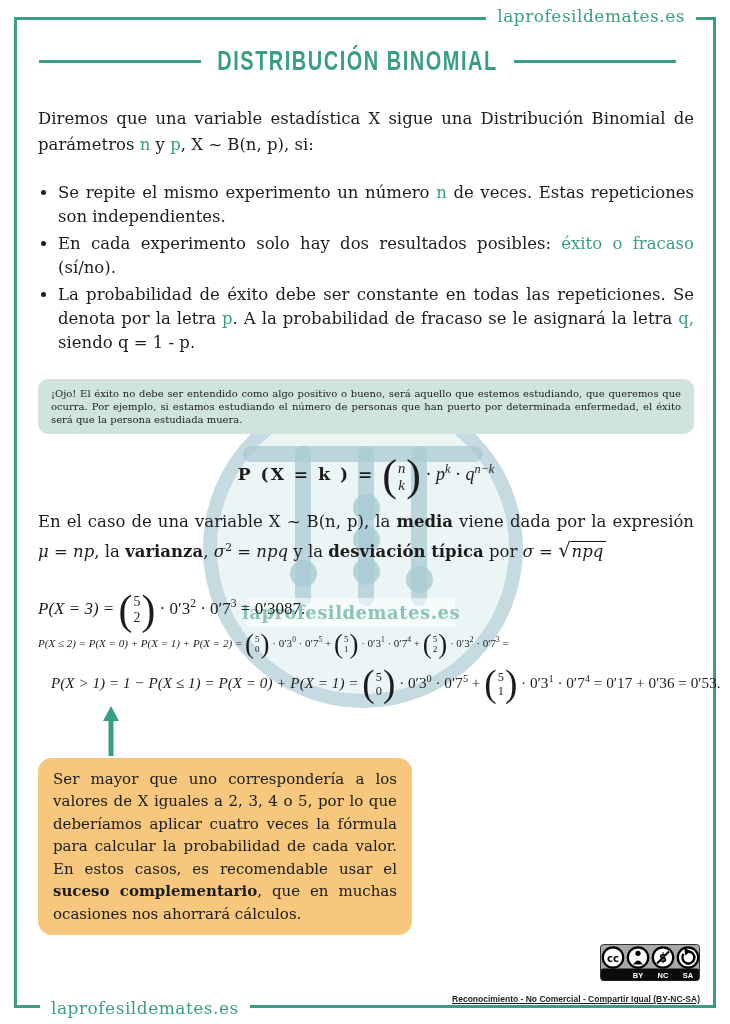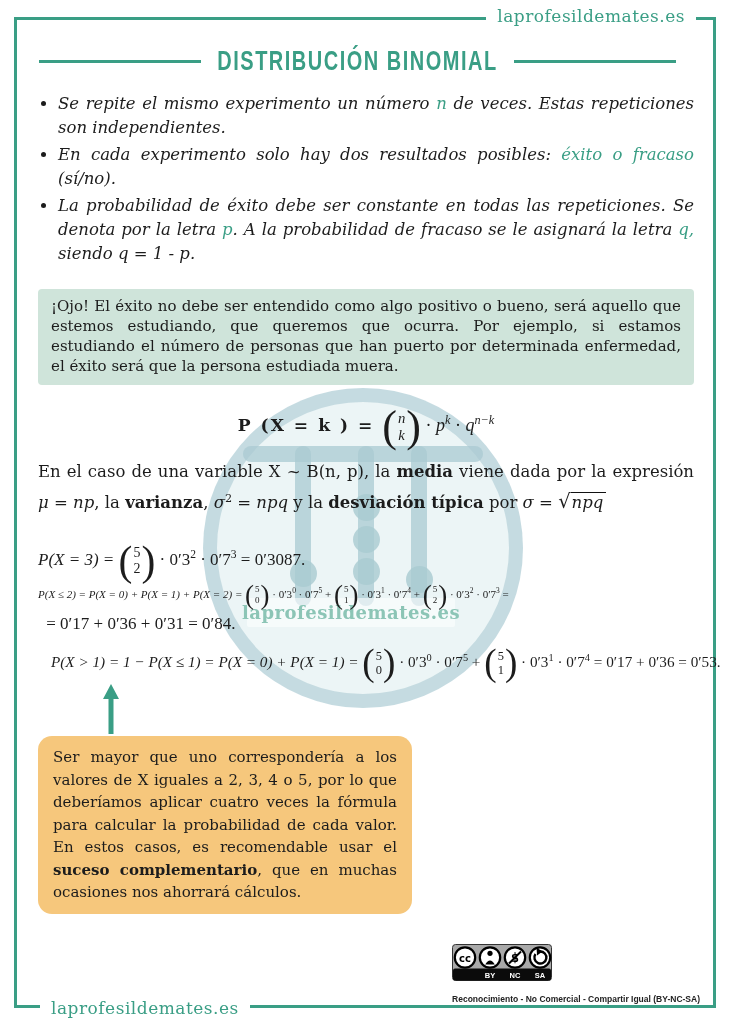--- a/index.html
+++ b/index.html
@@ -34,24 +34,24 @@
   .wm-vbar{width:16px;top:58px;height:160px;}
   .wm-bead{position:absolute;width:27px;height:27px;border-radius:50%;
            background:rgba(169,202,209,0.8);}
   .wm-band{position:absolute;left:44px;top:210px;width:208px;height:29px;
            background:rgba(255,255,255,0.55);display:flex;align-items:center;
            justify-content:center;color:#8cc5b6;font-weight:bold;font-size:18px;
            border-radius:2px;letter-spacing:0.5px;}
 
   .content{position:absolute;left:38px;right:36px;top:92px;z-index:2;}
   .intro{margin:14px 0 24px;line-height:1.55;font-size:16.5px;text-align:justify;}
-  ul.bullets{margin:0 0 16px;padding-left:20px;font-size:16.5px;font-style:italic;}
+  ul.bullets{margin:0 0 16px;padding-left:20px;font-size:16.5px;}
   ul.bullets li{margin-bottom:3px;line-height:1.45;text-align:justify;}
-  .ojo{background:var(--mint);border-radius:4px;padding:8px 13px;
-       font-size:15px;line-height:1.33;text-align:justify;margin:24px 0 16px;}
+  .ojo{background:var(--mint);border-radius:10px;padding:8px 13px;
+       font-size:10px;line-height:1.33;text-align:justify;margin:24px 0 16px;}
   .formula{text-align:center;margin:24px 0 10px;font-size:18px;
            font-family:"Liberation Serif",serif;white-space:pre;}
   .stats{margin:14px 0 26px;line-height:1.62;font-size:16.5px;text-align:justify;}
   .example{color:var(--teal);font-weight:bold;margin:12px 0 14px;
            line-height:1.5;font-size:16.5px;text-align:justify;}
   .mathline{font-family:"Liberation Serif",serif;white-space:pre;margin:6px 0;}
   .m1{font-size:17px;margin-top:10px;}
   .m2{font-size:11px;}
   .m3{font-size:17px;margin:8px 0 10px 4px;}
   .m4{font-size:15.2px;margin-top:14px;margin-left:13px;}
@@ -68,21 +68,21 @@
   .binom{display:inline-flex;align-items:center;vertical-align:middle;}
   .binom .par{font-size:2.45em;font-weight:300;line-height:0.82;
               font-family:"Liberation Serif",serif;font-style:normal;}
   .binom .stk{display:inline-flex;flex-direction:column;align-items:center;
               font-size:0.82em;line-height:1.15;margin:0 1px;}
   .binom.it .stk{font-style:italic;}
   .sqrt .rad{font-size:1.18em;}
   .sqrt .rv{border-top:1.5px solid #111;padding:0 3px 0 1px;font-style:italic;}
 
   .license{position:absolute;right:30px;bottom:20px;z-index:3;
-           display:flex;flex-direction:column;align-items:flex-start;}
+           display:flex;flex-direction:column;align-items:flex-end;text-decoration:underline;}
   .license-caption{font-family:"Liberation Sans",sans-serif;font-weight:bold;
                    font-size:8.5px;color:#222;white-space:nowrap;margin-top:12px;}
 </style>
 </head>
 <body>
 
 <div class="frame"></div>
 
 <span class="brand brand-top">laprofesildemates.es</span>
 <span class="brand brand-bottom">laprofesildemates.es</span>
@@ -101,37 +101,37 @@
   <div class="wm-bar wm-vbar" style="left:208px;"></div>
   <div class="wm-bead" style="left:150px;top:106px;"></div>
   <div class="wm-bead" style="left:150px;top:138px;"></div>
   <div class="wm-bead" style="left:150px;top:170px;"></div>
   <div class="wm-bead" style="left:87px;top:172px;"></div>
   <div class="wm-bead" style="left:203px;top:178px;"></div>
   <div class="wm-band">laprofesildemates.es</div>
 </div>
 
 <div class="content">
+  <p class="intro"><span>Diremos que una variable estadística X sigue una Distribución Binomial de parámetros </span><span class="c-t">n</span><span> y </span><span class="c-t">p</span><span>, X ~ B(n, p), si:</span></p>
 
   <ul class="bullets">
     <li><span>Se repite el mismo experimento un número </span><span class="c-t">n</span><span> de veces. Estas repeticiones son independientes.</span></li>
     <li><span>En cada experimento solo hay dos resultados posibles: </span><span class="c-t">éxito o fracaso</span><span> (sí/no).</span></li>
     <li><span>La probabilidad de éxito debe ser constante en todas las repeticiones. Se denota por la letra </span><span class="c-t">p</span><span>. A la probabilidad de fracaso se le asignará la letra </span><span class="c-t">q,</span><span> siendo q = 1 - p.</span></li>
   </ul>
 
   <div class="ojo"><span>¡Ojo! El éxito no debe ser entendido como algo positivo o bueno, será aquello que estemos estudiando, que queremos que ocurra. Por ejemplo, si estamos estudiando el número de personas que han puerto por determinada enfermedad, el éxito será que la persona estudiada muera.</span></div>
 
   <div class="formula"><span class="bd c-f">P (X = k ) = </span><span class="binom it"><span class="par">(</span><span class="stk"><span>n</span><span>k</span></span><span class="par">)</span></span><span> · </span><span class="it">p</span><sup class="it">k</sup><span> · </span><span class="it">q</span><sup class="it">n−k</sup></div>
 
   <p class="stats"><span>En el caso de una variable X ~ B(n, p), la </span><span class="bd">media</span><span> viene dada por la expresión </span><span class="it">μ</span><span> = </span><span class="it">np</span><span>, la </span><span class="bd">varianza</span><span>, </span><span class="it">σ</span><sup>2</sup><span> = </span><span class="it">npq</span><span>  y la </span><span class="bd">desviación típica</span><span> por </span><span class="it">σ</span><span> = </span><span class="sqrt"><span class="rad">√</span><span class="rv">npq</span></span></p>
 
 
   <div class="mathline m1"><span class="it">P(X = 3) = </span><span class="binom"><span class="par">(</span><span class="stk"><span>5</span><span>2</span></span><span class="par">)</span></span><span> · 0′3</span><sup>2</sup><span> · 0′7</span><sup>3</sup><span> = 0′3087.</span></div>
   <div class="mathline m2"><span class="it">P(X ≤ 2) = P(X = 0) + P(X = 1) + P(X = 2) = </span><span class="binom"><span class="par">(</span><span class="stk"><span>5</span><span>0</span></span><span class="par">)</span></span><span> · 0′3</span><sup>0</sup><span> · 0′7</span><sup>5</sup><span> + </span><span class="binom"><span class="par">(</span><span class="stk"><span>5</span><span>1</span></span><span class="par">)</span></span><span> · 0′3</span><sup>1</sup><span> · 0′7</span><sup>4</sup><span> + </span><span class="binom"><span class="par">(</span><span class="stk"><span>5</span><span>2</span></span><span class="par">)</span></span><span> · 0′3</span><sup>2</sup><span> · 0′7</span><sup>3</sup><span> =</span></div>
-  <div class="mathline m3"><span> = 0′17 + 0′36 + 0′31 = 0′84.</span></div>
   <div class="mathline m4"><span class="it">P(X &gt; 1) = 1 − P(X ≤ 1) = P(X = 0) + P(X = 1) = </span><span class="binom"><span class="par">(</span><span class="stk"><span>5</span><span>0</span></span><span class="par">)</span></span><span> · 0′3</span><sup>0</sup><span> · 0′7</span><sup>5</sup><span> + </span><span class="binom"><span class="par">(</span><span class="stk"><span>5</span><span>1</span></span><span class="par">)</span></span><span> · 0′3</span><sup>1</sup><span> · 0′7</span><sup>4</sup><span> = 0′17 + 0′36 = 0′53.</span></div>
 
   <div class="arrow-wrap">
     <svg width="18" height="50" viewBox="0 0 18 50">
       <polygon points="9,0 17,15 1,15" fill="#3a9e85"></polygon>
       <rect x="6.5" y="13" width="5" height="37" fill="#3a9e85"></rect>
     </svg>
   </div>
 
   <div class="note"><span>Ser mayor que uno correspondería a los valores de X iguales a 2, 3, 4 o 5, por lo que deberíamos aplicar cuatro veces la fórmula para calcular la probabilidad de cada valor. En estos casos, es recomendable usar el </span><span class="bd">suceso complementario</span><span>, que en muchas ocasiones nos ahorrará cálculos.</span></div>

